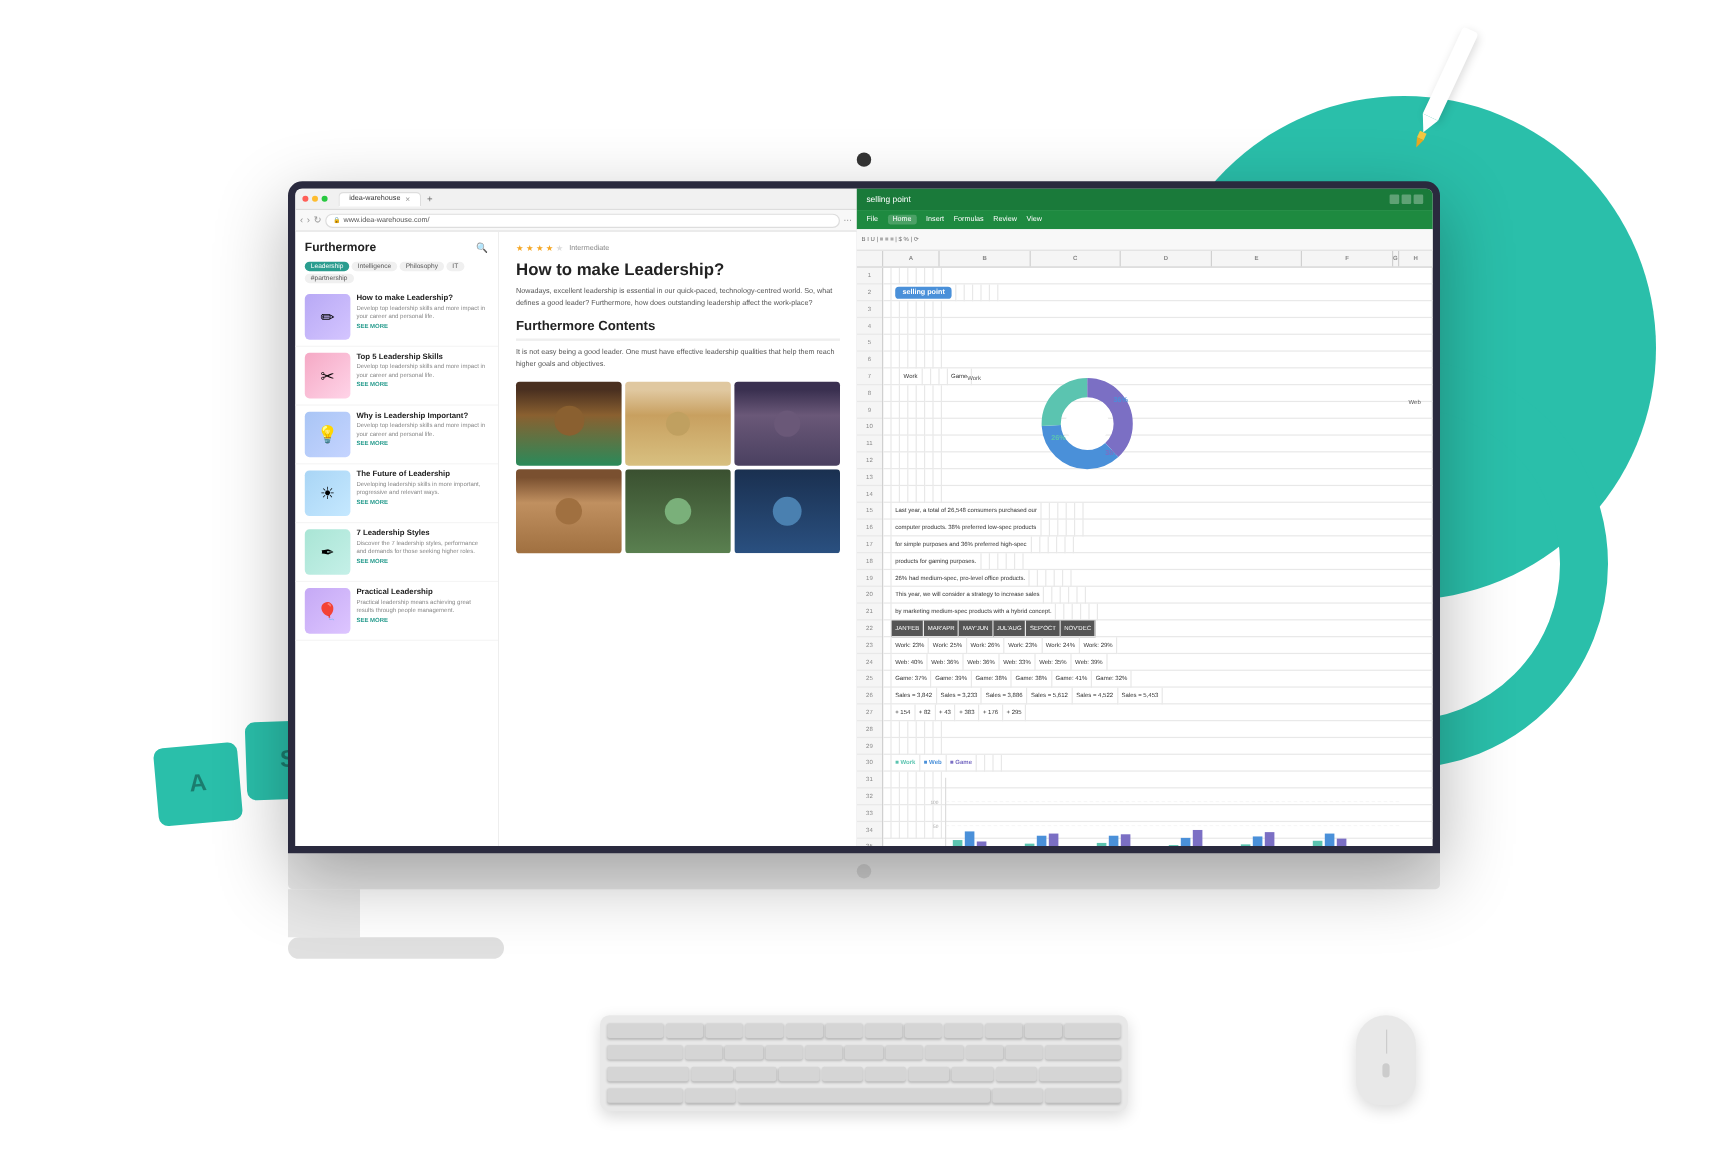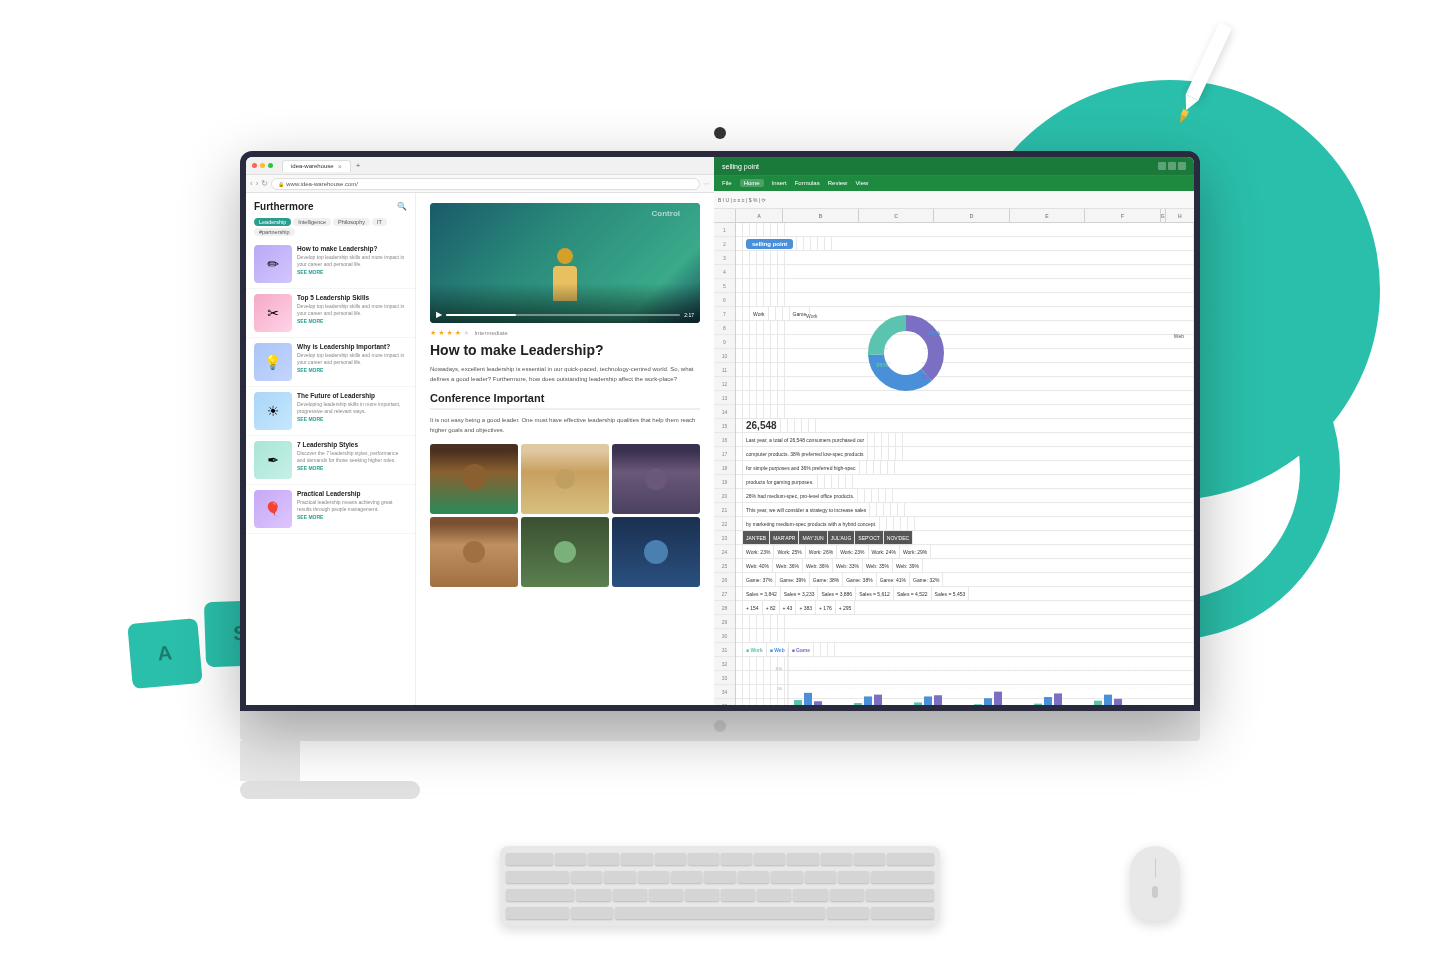--- a/index.html
+++ b/index.html
@@ -690,53 +690,35 @@
                 <div class="card-info">
                   <div class="card-title">Practical Leadership</div>
                   <div class="card-desc">Practical leadership means achieving great results through people management.</div>
                   <div class="see-more">SEE MORE</div>
                 </div>
               </div>
             </div>
 
             <div class="main-content">
 
-              <div class="video-thumb">
-                <div class="video-bg"></div>
-
-                <div class="video-presenter">
-                  <div class="presenter-head"></div>
-                  <div class="presenter-body"></div>
-                </div>
-
-                <div style="position:absolute;top:6px;right:20px;color:rgba(255,255,255,0.6);font-size:8px;font-weight:bold">Control</div>
-                <div class="video-overlay"></div>
-                <div class="video-controls">
-                  <span class="video-play-btn">▶</span>
-                  <div class="video-progress">
-                    <div class="video-progress-fill"></div>
-                  </div>
-                  <span class="video-time">2:17</span>
-                </div>
-              </div>
 
               <div class="rating-stars">
                 <span class="star">★</span>
                 <span class="star">★</span>
                 <span class="star">★</span>
                 <span class="star">★</span>
                 <span class="star-empty">★</span>
                 <span class="rating-label">Intermediate</span>
               </div>
 
               <div class="article-title">How to make Leadership?</div>
 
               <div class="article-body">Nowadays, excellent leadership is essential in our quick-paced, technology-centred world. So, what defines a good leader? Furthermore, how does outstanding leadership affect the work-place?</div>
 
-              <div class="section-title">Conference Important</div>
+              <div class="section-title">Furthermore Contents</div>
 
               <div class="section-desc">It is not easy being a good leader. One must have effective leadership qualities that help them reach higher goals and objectives.</div>
 
               <div class="photo-grid">
                 <div class="photo-cell photo-person-1">
                   <div style="width:100%;height:100%;display:flex;align-items:center;justify-content:center">
                     <div style="width:25px;height:25px;background:#8a6030;border-radius:50%;margin-bottom:5px"></div>
                   </div>
                 </div>
                 <div class="photo-cell photo-person-2">
@@ -989,30 +971,20 @@
                       <div style="border-right: 1px solid rgb(232, 232, 232); border-bottom: 1px solid rgb(232, 232, 232); padding: 0px 3px; font-size: 5px; color: rgb(51, 51, 51); overflow: hidden; white-space: nowrap; display: flex; align-items: center; min-height: 14px; flex-shrink: 0;"></div>
                       <div style="border-right: 1px solid rgb(232, 232, 232); border-bottom: 1px solid rgb(232, 232, 232); padding: 0px 3px; font-size: 5px; color: rgb(51, 51, 51); overflow: hidden; white-space: nowrap; display: flex; align-items: center; min-height: 14px; flex-shrink: 0;"></div>
                       <div style="border-right: 1px solid rgb(232, 232, 232); border-bottom: 1px solid rgb(232, 232, 232); padding: 0px 3px; font-size: 5px; color: rgb(51, 51, 51); overflow: hidden; white-space: nowrap; display: flex; align-items: center; min-height: 14px; flex-shrink: 0;"></div>
                       <div style="border-right: 1px solid rgb(232, 232, 232); border-bottom: 1px solid rgb(232, 232, 232); padding: 0px 3px; font-size: 5px; color: rgb(51, 51, 51); overflow: hidden; white-space: nowrap; display: flex; align-items: center; min-height: 14px; flex-shrink: 0;"></div>
                       <div style="border-right: 1px solid rgb(232, 232, 232); border-bottom: 1px solid rgb(232, 232, 232); padding: 0px 3px; font-size: 5px; color: rgb(51, 51, 51); overflow: hidden; white-space: nowrap; display: flex; align-items: center; min-height: 14px; flex-shrink: 0;"></div>
                       <div style="border-right: 1px solid rgb(232, 232, 232); border-bottom: 1px solid rgb(232, 232, 232); padding: 0px 3px; font-size: 5px; color: rgb(51, 51, 51); overflow: hidden; white-space: nowrap; display: flex; align-items: center; min-height: 14px; flex-shrink: 0;"></div>
                       <div style="border-right: 1px solid rgb(232, 232, 232); border-bottom: 1px solid rgb(232, 232, 232); padding: 0px 3px; font-size: 5px; color: rgb(51, 51, 51); overflow: hidden; white-space: nowrap; display: flex; align-items: center; min-height: 14px; width: auto; flex: 1 1 0%;"></div>
                     </div>
                     <div style="display: flex; height: 14px;">
                       <div style="border-right: 1px solid rgb(232, 232, 232); border-bottom: 1px solid rgb(232, 232, 232); padding: 0px 3px; font-size: 5px; color: rgb(51, 51, 51); overflow: hidden; white-space: nowrap; display: flex; align-items: center; min-height: 14px; flex-shrink: 0;"></div>
-                      <div style="border-right: 1px solid rgb(232, 232, 232); border-bottom: 1px solid rgb(232, 232, 232); padding: 0px 3px; font-size: 10px; color: rgb(51, 51, 51); overflow: hidden; white-space: nowrap; display: flex; align-items: center; min-height: 14px; flex-shrink: 0; font-weight: bold;">26,548</div>
-                      <div style="border-right: 1px solid rgb(232, 232, 232); border-bottom: 1px solid rgb(232, 232, 232); padding: 0px 3px; font-size: 5px; color: rgb(51, 51, 51); overflow: hidden; white-space: nowrap; display: flex; align-items: center; min-height: 14px; flex-shrink: 0;"></div>
-                      <div style="border-right: 1px solid rgb(232, 232, 232); border-bottom: 1px solid rgb(232, 232, 232); padding: 0px 3px; font-size: 5px; color: rgb(51, 51, 51); overflow: hidden; white-space: nowrap; display: flex; align-items: center; min-height: 14px; flex-shrink: 0;"></div>
-                      <div style="border-right: 1px solid rgb(232, 232, 232); border-bottom: 1px solid rgb(232, 232, 232); padding: 0px 3px; font-size: 5px; color: rgb(51, 51, 51); overflow: hidden; white-space: nowrap; display: flex; align-items: center; min-height: 14px; flex-shrink: 0;"></div>
-                      <div style="border-right: 1px solid rgb(232, 232, 232); border-bottom: 1px solid rgb(232, 232, 232); padding: 0px 3px; font-size: 5px; color: rgb(51, 51, 51); overflow: hidden; white-space: nowrap; display: flex; align-items: center; min-height: 14px; flex-shrink: 0;"></div>
-                      <div style="border-right: 1px solid rgb(232, 232, 232); border-bottom: 1px solid rgb(232, 232, 232); padding: 0px 3px; font-size: 5px; color: rgb(51, 51, 51); overflow: hidden; white-space: nowrap; display: flex; align-items: center; min-height: 14px; flex-shrink: 0;"></div>
-                      <div style="border-right: 1px solid rgb(232, 232, 232); border-bottom: 1px solid rgb(232, 232, 232); padding: 0px 3px; font-size: 5px; color: rgb(51, 51, 51); overflow: hidden; white-space: nowrap; display: flex; align-items: center; min-height: 14px; width: auto; flex: 1 1 0%;"></div>
-                    </div>
-                    <div style="display: flex; height: 14px;">
-                      <div style="border-right: 1px solid rgb(232, 232, 232); border-bottom: 1px solid rgb(232, 232, 232); padding: 0px 3px; font-size: 5px; color: rgb(51, 51, 51); overflow: hidden; white-space: nowrap; display: flex; align-items: center; min-height: 14px; flex-shrink: 0;"></div>
                       <div style="border-right: 1px solid rgb(232, 232, 232); border-bottom: 1px solid rgb(232, 232, 232); padding: 0px 3px; font-size: 5px; color: rgb(51, 51, 51); overflow: hidden; white-space: nowrap; display: flex; align-items: center; min-height: 14px; flex-shrink: 0;">Last year, a total of 26,548 consumers purchased our</div>
                       <div style="border-right: 1px solid rgb(232, 232, 232); border-bottom: 1px solid rgb(232, 232, 232); padding: 0px 3px; font-size: 5px; color: rgb(51, 51, 51); overflow: hidden; white-space: nowrap; display: flex; align-items: center; min-height: 14px; flex-shrink: 0;"></div>
                       <div style="border-right: 1px solid rgb(232, 232, 232); border-bottom: 1px solid rgb(232, 232, 232); padding: 0px 3px; font-size: 5px; color: rgb(51, 51, 51); overflow: hidden; white-space: nowrap; display: flex; align-items: center; min-height: 14px; flex-shrink: 0;"></div>
                       <div style="border-right: 1px solid rgb(232, 232, 232); border-bottom: 1px solid rgb(232, 232, 232); padding: 0px 3px; font-size: 5px; color: rgb(51, 51, 51); overflow: hidden; white-space: nowrap; display: flex; align-items: center; min-height: 14px; flex-shrink: 0;"></div>
                       <div style="border-right: 1px solid rgb(232, 232, 232); border-bottom: 1px solid rgb(232, 232, 232); padding: 0px 3px; font-size: 5px; color: rgb(51, 51, 51); overflow: hidden; white-space: nowrap; display: flex; align-items: center; min-height: 14px; flex-shrink: 0;"></div>
                       <div style="border-right: 1px solid rgb(232, 232, 232); border-bottom: 1px solid rgb(232, 232, 232); padding: 0px 3px; font-size: 5px; color: rgb(51, 51, 51); overflow: hidden; white-space: nowrap; display: flex; align-items: center; min-height: 14px; flex-shrink: 0;"></div>
                       <div style="border-right: 1px solid rgb(232, 232, 232); border-bottom: 1px solid rgb(232, 232, 232); padding: 0px 3px; font-size: 5px; color: rgb(51, 51, 51); overflow: hidden; white-space: nowrap; display: flex; align-items: center; min-height: 14px; width: auto; flex: 1 1 0%;"></div>
                     </div>
                     <div style="display: flex; height: 14px;">
                       <div style="border-right: 1px solid rgb(232, 232, 232); border-bottom: 1px solid rgb(232, 232, 232); padding: 0px 3px; font-size: 5px; color: rgb(51, 51, 51); overflow: hidden; white-space: nowrap; display: flex; align-items: center; min-height: 14px; flex-shrink: 0;"></div>

